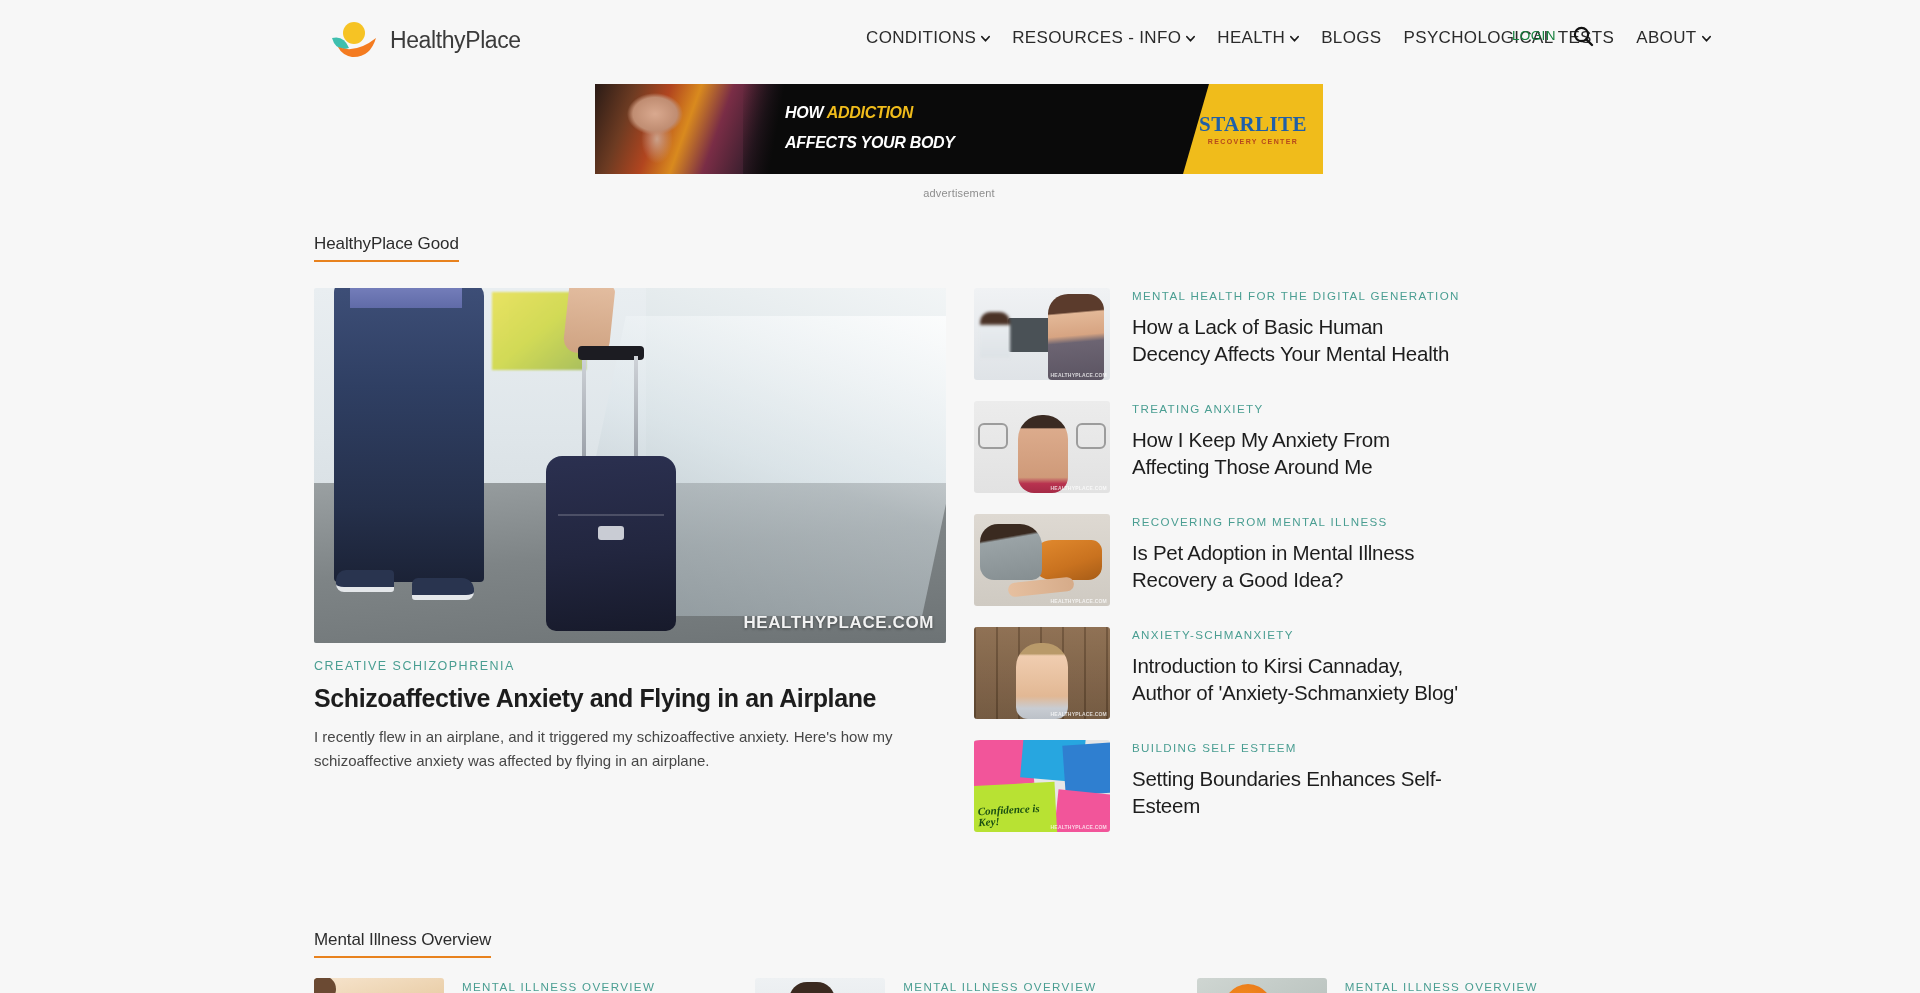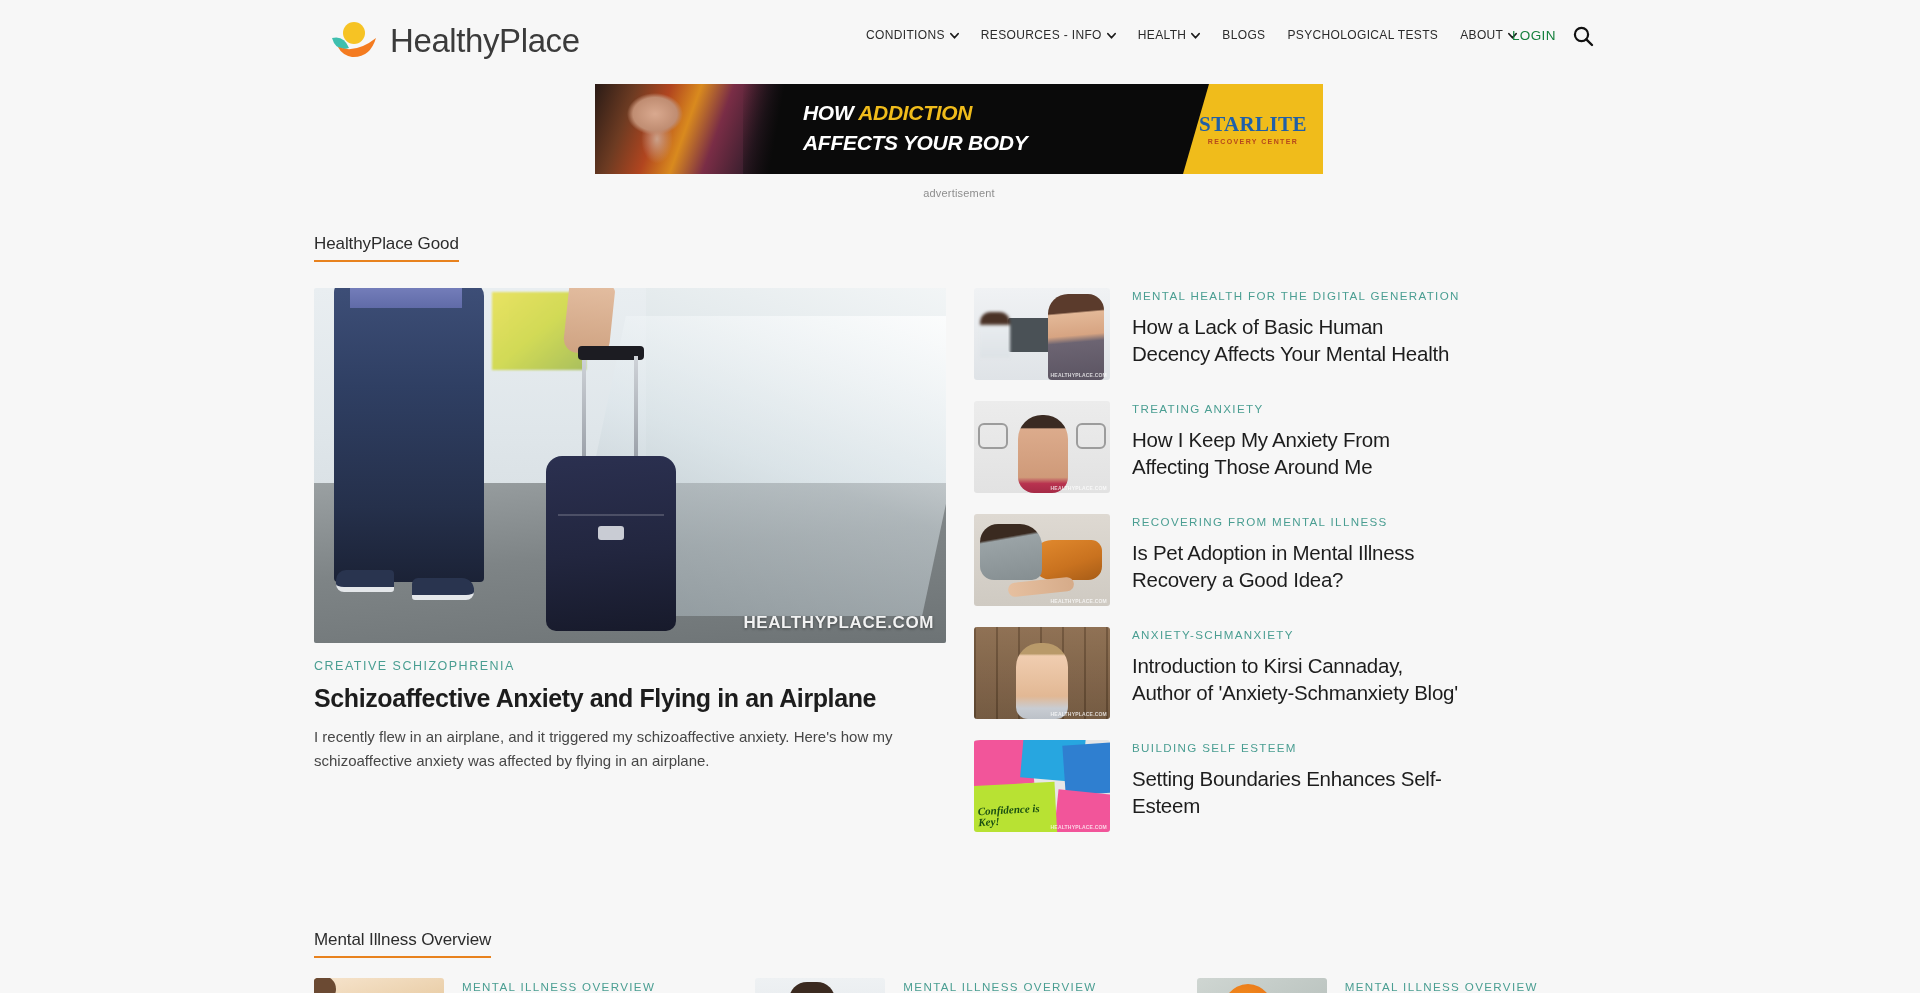--- a/index.html
+++ b/index.html
@@ -16,31 +16,31 @@
     position: absolute; left: 0; top: 0; width: 1920px; height: 84px;
     background: #f7f7f7;
     display: flex; align-items: center;
   }
   .logo-wrap {
     position: absolute; left: 330px; top: 18px;
     display: flex; align-items: center; gap: 12px;
   }
   .logo-mark { width: 48px; height: 44px; position: relative; }
   .logo-text {
-    font-size: 33px; color: #3b3b3b; font-weight: 400;
+    font-size: 23px; color: #3b3b3b; font-weight: 400;
     letter-spacing: -0.4px; line-height: 1;
   }
 
   .nav {
     position: absolute; left: 866px; top: 28px;
     display: flex; align-items: center; gap: 0;
   }
   .nav-item {
     display: flex; align-items: center; gap: 5px;
-    font-size: 12px; color: #2b2b2b; letter-spacing: 0.35px;
+    font-size: 17px; color: #2b2b2b; letter-spacing: 0.35px;
     margin-right: 22px; cursor: pointer; white-space: nowrap;
   }
   .nav-item:last-child { margin-right: 0; }
   .caret { display: inline-block; width: 9px; height: 9px; }
   .caret svg { display: block; }
   .login-link {
     position: absolute; left: 1512px; top: 28px;
     font-size: 13.5px; color: #15803d; letter-spacing: 0.35px; cursor: pointer;
   }
   .search-btn {
@@ -59,23 +59,23 @@
     background:
       radial-gradient(ellipse 40px 30px at 60px 30px, #d9a98f 0%, #c08d72 55%, rgba(192,141,114,0) 70%),
       radial-gradient(ellipse 22px 34px at 62px 55px, #caa089 0%, rgba(202,160,137,0) 72%),
       linear-gradient(110deg,#2a1b16 0%, #6d3b22 18%, #b1451f 33%, #d98a1e 46%, #7a2d46 60%, #3a1f2e 78%, #140d12 100%);
   }
   .ad-photo::after {
     content:""; position:absolute; right:0; top:0; width:52px; height:90px;
     background: linear-gradient(100deg, rgba(10,10,10,0) 0%, #0a0a0a 62%);
   }
   .ad-text {
-    position: absolute; left: 208px; top: 14px; width: 330px;
+    position: absolute; left: 190px; top: 14px; width: 330px;
     color: #fff; font-weight: bold; font-style: italic;
-    font-size: 21px; line-height: 30px; letter-spacing: -0.3px;
+    font-size: 16px; line-height: 30px; letter-spacing: -0.3px;
   }
   .ad-hl { color: #f0bc1b; }
   .ad-brand {
     position: absolute; right: 0; top: 0; width: 140px; height: 90px;
     background: #f0bc1b;
     clip-path: polygon(26px 0, 140px 0, 140px 90px, 0 90px);
     display: flex; flex-direction: column; align-items: center; justify-content: center;
   }
   .ad-brand-name {
     font-family: "Liberation Serif", serif; font-weight: bold;

